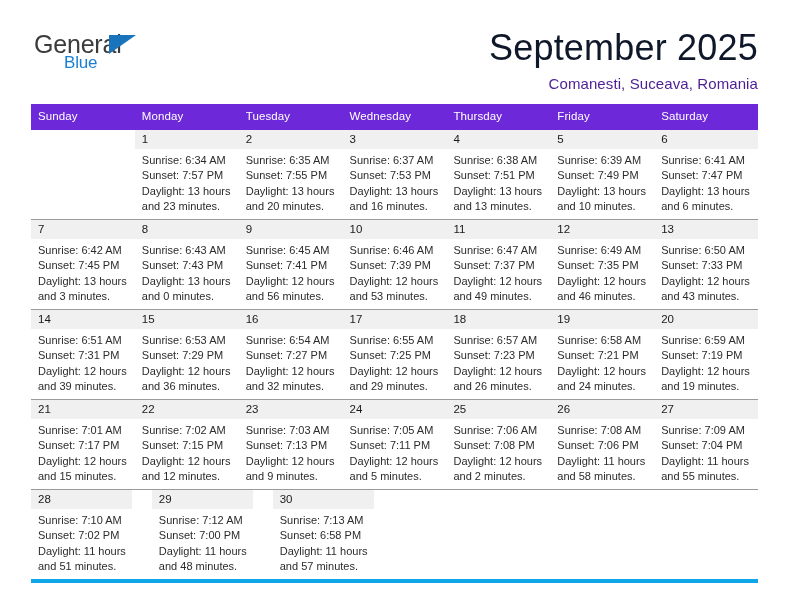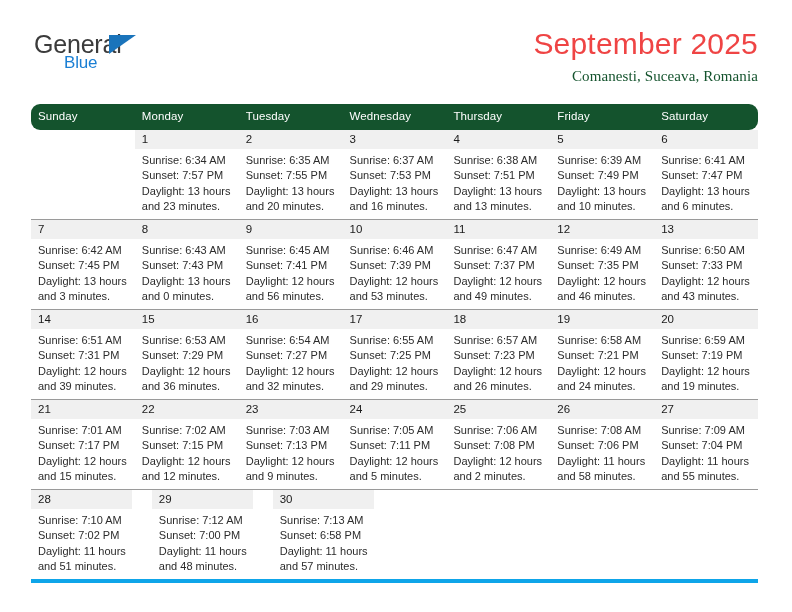--- a/index.html
+++ b/index.html
@@ -67,48 +67,46 @@
     line-height: 1;
   }
 
   .title-block {
     position: absolute;
     right: 0;
     top: 0;
     text-align: right;
   }
   .cal-title {
-    font-size: 30px;
+    font-size: 36px;
     font-weight: normal;
-    color: #ef4444;
+    color: #0f172a;
     line-height: 1.2;
     letter-spacing: 0.2px;
   }
   .cal-subtitle {
     font-size: 15px;
     font-weight: normal;
-    color: #14532d;
+    color: #4c1d95;
     line-height: 1.3;
     margin-top: 5px;
     letter-spacing: 0.1px;
-    font-family: Liberation Serif, serif;
   }
 
   
   .calendar {
     position: absolute;
     left: 31px;
     top: 104px;
     width: 727px;
   }
 
   .weekday-row {
     display: flex;
-    background: #14532d;
-    border-radius: 9px;
+    background: #6d28d9;
   }
   .weekday-cell {
     flex: 1 1 0;
     box-sizing: border-box;
     padding: 5px 0 5px 7px;
     font-size: 11.5px;
     color: #ffffff;
     line-height: 1.35;
     letter-spacing: 0.1px;
   }

